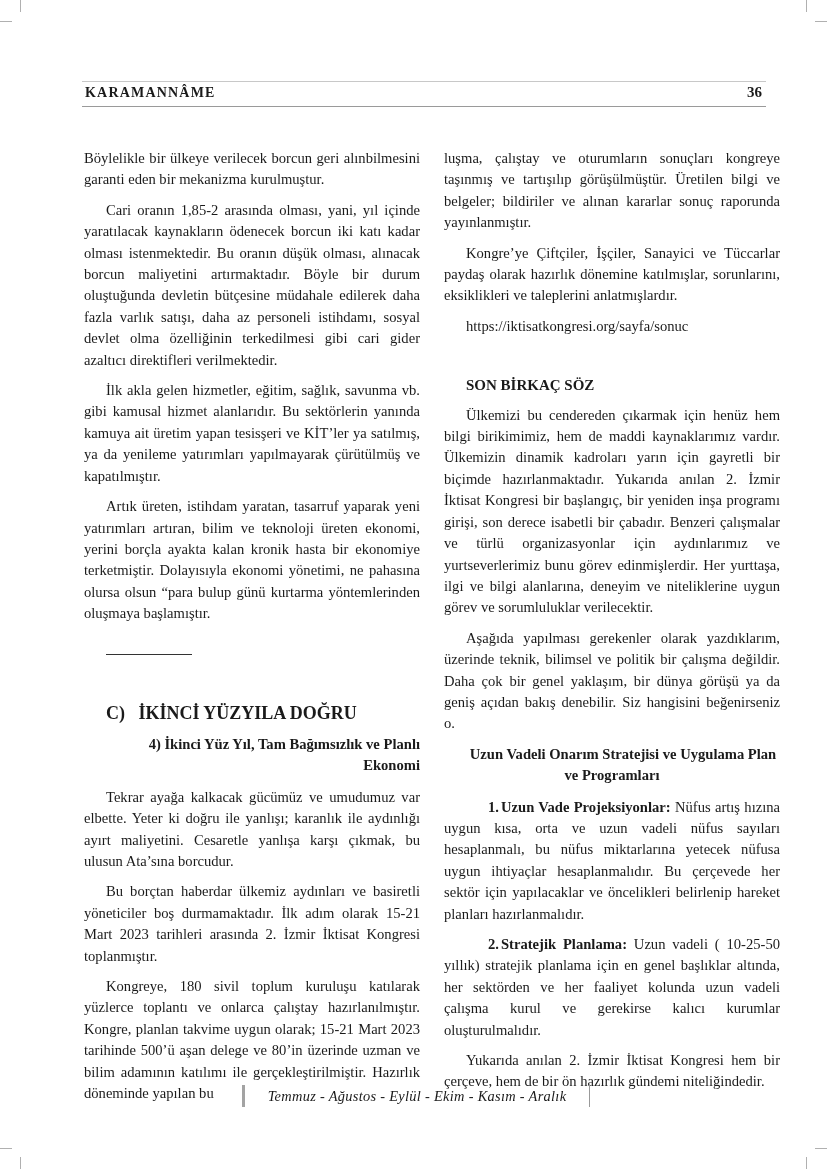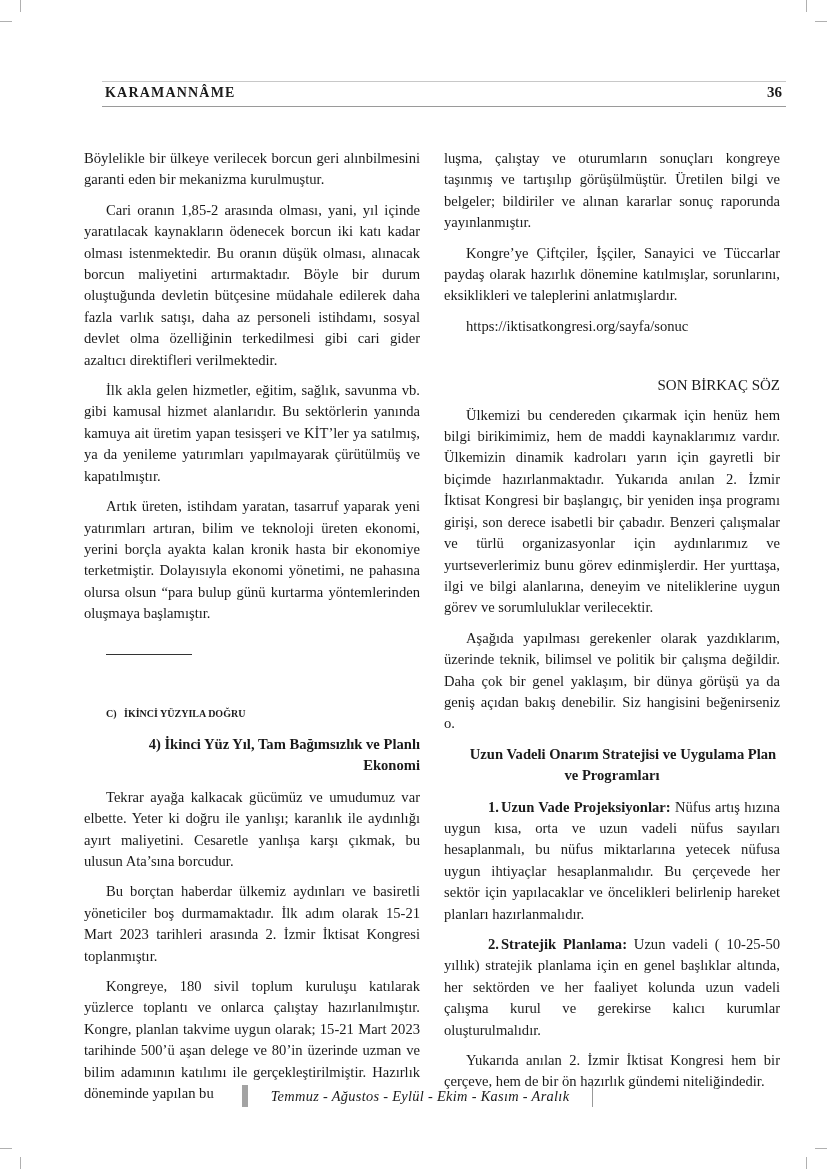--- a/index.html
+++ b/index.html
@@ -1,36 +1,36 @@
 <!DOCTYPE html>
 <html><head>
 <meta charset="utf-8">
 <style>
   html, body { margin: 0; padding: 0; background: #ffffff; }
   body { width: 827px; height: 1169px; position: relative; overflow: hidden;
          font-family: "Liberation Serif", "DejaVu Serif", serif; color: #1a1a1a; }
   .crop { position: absolute; background: #b0b0b0; }
   .header { position: absolute; left: 82px; top: 81px; width: 684px; height: 24px;
-            border-top: 1px solid #c8c8c8; border-bottom: 1.5px solid #9a9a9a; margin-left: 20px; }
+            border-top: 1px solid #c8c8c8; border-bottom: 1.5px solid #9a9a9a; }
   .header .title { position: absolute; left: 3px; top: 3px; font-weight: bold; font-size: 14px; letter-spacing: 1.2px; }
   .header .pageno { position: absolute; right: 4px; top: 2px; font-weight: bold; font-size: 15px; }
   .col { position: absolute; top: 140px; width: 336px; font-size: 14.6px; line-height: 21.4px; }
   .col.left { left: 84px; }
   .col.right { left: 444px; }
   p { margin: 8px 0 9px 0; text-align: justify; text-indent: 22px; hyphens: manual; }
   p.noindent { text-indent: 0; }
   .bold { font-weight: bold; }
   .ital { }
   .sep { margin: 28px 0 0 22px; width: 86px; border-bottom: 1px solid #333; height: 1px; }
-  .sec-h { font-weight: bold; font-size: 10px; margin: 48px 0 10px 22px; text-indent: 0; }
+  .sec-h { font-weight: bold; font-size: 18px; margin: 48px 0 10px 22px; text-indent: 0; }
   .sub-h { font-weight: bold; text-indent: 22px; margin: 0 0 10px 0; }
-  .son-h { font-weight: normal; font-size: 15px; margin: 38px 0 6px 22px; text-align: right; }
+  .son-h { font-weight: bold; font-size: 15px; margin: 38px 0 6px 22px; }
   .num { font-weight: bold; display: inline-block; width: 35px; }
   .footer { position: absolute; left: 242px; top: 1085px; width: 344px; height: 22px;
-            border-left: 6px solid #a3a3a3; border-right: 1px solid #999; text-align: center;
+            border-left: 3px solid #a3a3a3; border-right: 1px solid #999; text-align: center;
             font-style: italic; font-size: 14.4px; line-height: 22px; letter-spacing: 0.3px; }
 </style>
 </head>
 <body>
 
 <div class="crop" style="left:20px;top:0;width:1px;height:12px;"></div>
 <div class="crop" style="left:0;top:21px;width:12px;height:1px;"></div>
 <div class="crop" style="left:806px;top:0;width:1px;height:12px;"></div>
 <div class="crop" style="left:815px;top:21px;width:12px;height:1px;"></div>
 <div class="crop" style="left:20px;top:1157px;width:1px;height:12px;"></div>

